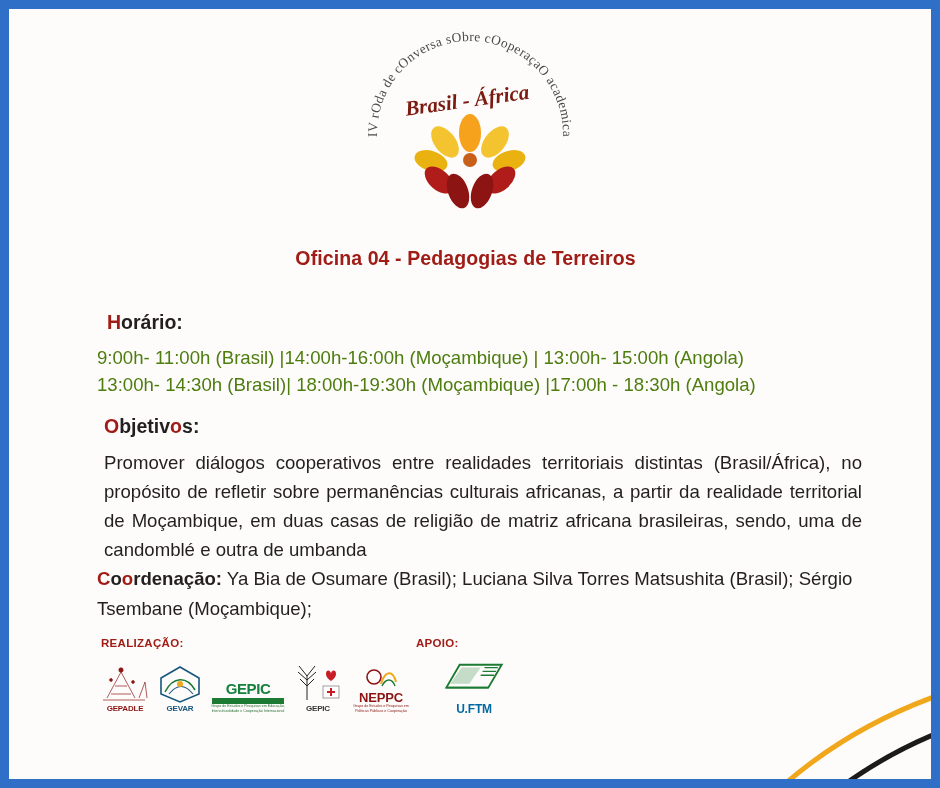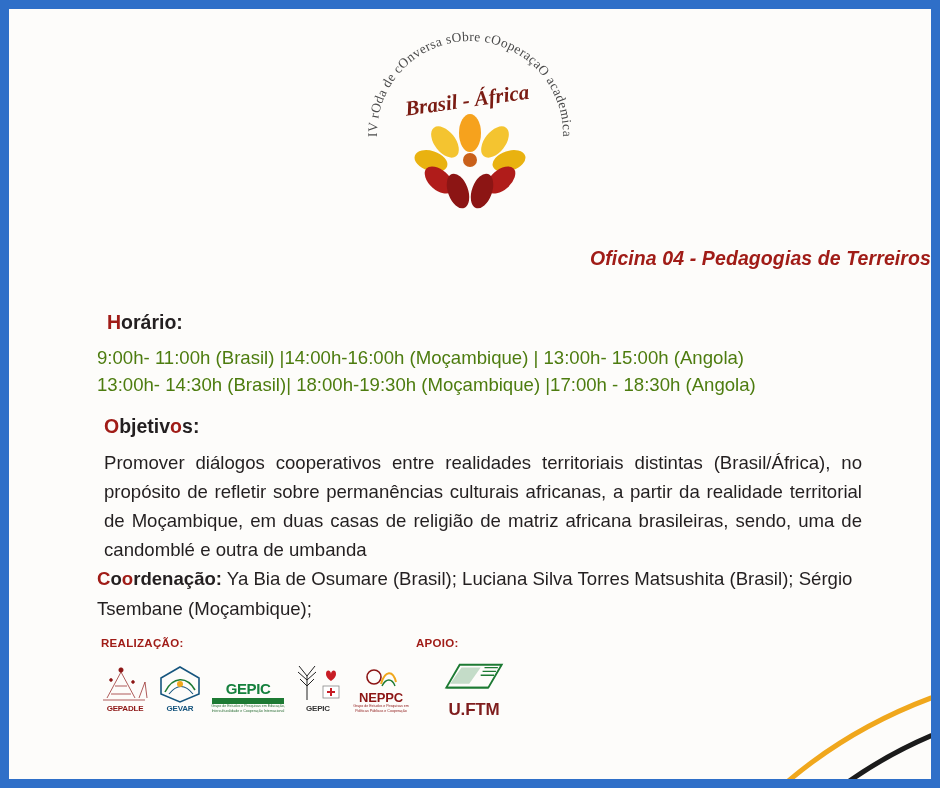--- a/index.html
+++ b/index.html
@@ -40,27 +40,26 @@
     transform: translateX(-50%);
     width: 230px;
     height: 215px;
   }
   .logo-wrap svg { display: block; }
 
   
   .title {
     position: absolute;
     top: 238px;
-    left: 0; right: 0;
-    text-align: right;
+    left: 0; right: 9px;
+    text-align: center;
     font-size: 19.5px;
     font-weight: bold;
     color: #a01c17;
     letter-spacing: .1px;
-    font-style: italic;
   }
   .body-block {
     position: absolute;
     left: 88px;
     top: 292px;
     width: 782px;
     color: #231f20;
   }
   .lbl {
     font-size: 19.5px;
@@ -267,19 +266,19 @@
       </div>
 
       <div class="logo-row apoio-row">
         <div class="mini" style="height:58px">
           <svg width="66" height="44" viewBox="0 0 66 44">
             <path d="M4 30 L18 6 L62 6 L48 30 Z" fill="none" stroke="#1d7a33" stroke-width="2"></path>
             <path d="M8 26 L20 9 L40 9 L28 26 Z" fill="#1d7a33" opacity="0.25"></path>
             <path d="M4 30 L48 30" stroke="#1d7a33" stroke-width="2"></path>
             <path d="M44 9 L58 9 M42 13 L56 13 M40 17 L54 17" stroke="#1d7a33" stroke-width="1.4"></path>
           </svg>
-          <div class="mini-cap" style="color:#7f1d1d;font-size:17px;line-height:15px">U.FTM</div>
+          <div class="mini-cap" style="color:#0369a1;font-size:12px;line-height:15px">U.FTM</div>
         </div>
       </div>
     </div>
 
   </div>
 </div>
 
 </body></html>

